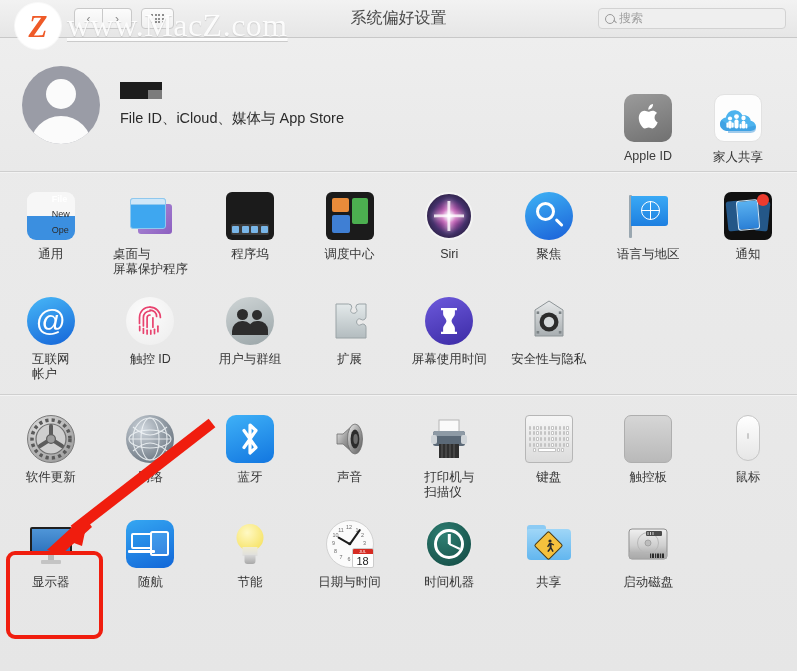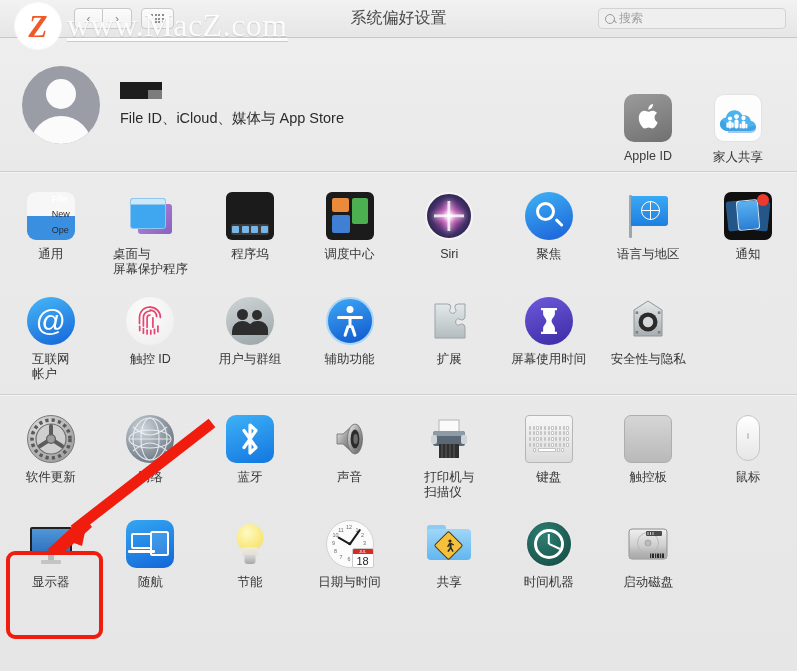--- a/index.html
+++ b/index.html
@@ -512,30 +512,20 @@
       <div class="cell">
         <div class="ico ic-users">
           <div class="h2"></div>
             <div class="b2"></div>
             <div class="h1"></div>
             <div class="b1"></div>
         </div>
         <div class="label">用户与群组</div>
       </div>
 
-      <div class="cell">
-        <div class="ico ic-access">
-          <div class="head"></div>
-            <div class="arms"></div>
-            <div class="torso"></div>
-          <div class="l1"></div>
-            <div class="l2"></div>
-        </div>
-        <div class="label">辅助功能</div>
-      </div>
 
       <div class="cell">
         <div class="ico ic-ext">
           <svg width="48" height="48" viewBox="0 0 48 48">
             <defs>
                 <linearGradient id="pz" x1="0" y1="0" x2="0" y2="1">
               <stop offset="0" stop-color="#e3e9ea"></stop>
                   <stop offset="1" stop-color="#b3bcbf"></stop>
             </linearGradient>
               </defs>
@@ -798,41 +788,41 @@
             <div class="pin"></div>
           <div class="cal">
             <div class="top">JUL</div>
             <div class="d">18</div>
           </div>
         </div>
         <div class="label">日期与时间</div>
       </div>
 
       <div class="cell">
+        <div class="ico ic-tm">
+          <div class="face"></div>
+            <div class="h1"></div>
+            <div class="h2"></div>
+        </div>
+        <div class="label">时间机器</div>
+      </div>
+
+      <div class="cell">
         <div class="ico ic-sharing">
           <div class="tab"></div>
             <div class="folder"></div>
           <div class="sign"></div>
           <svg style="position:absolute;left:19px;top:19px" width="11" height="13" viewBox="0 0 11 13">
             <g fill="#2a2a2a">
               <circle cx="6" cy="2" r="1.6"></circle>
               <path d="M5.2 4 L3 7.5 L4.2 8.2 L5.6 6.2 L5.6 9 L3.2 12.2 L4.6 13 L6.8 10 L8.4 13 L9.7 12.3 L7.6 8.6 L7.6 5.6 L9.6 6.6 L10.2 5.4 L7 3.8 Z"></path>
             </g>
           </svg>
         </div>
         <div class="label">共享</div>
-      </div>
-
-      <div class="cell">
-        <div class="ico ic-tm">
-          <div class="face"></div>
-            <div class="h1"></div>
-            <div class="h2"></div>
-        </div>
-        <div class="label">时间机器</div>
       </div>
 
       <div class="cell">
         <div class="ico ic-disk">
           <svg width="48" height="48" viewBox="0 0 48 48">
             <defs>
                 <linearGradient id="dk" x1="0" y1="0" x2="0" y2="1">
               <stop offset="0" stop-color="#f0f0f0"></stop>
                   <stop offset=".55" stop-color="#cfcfcf"></stop>
                   <stop offset="1" stop-color="#9e9e9e"></stop>

